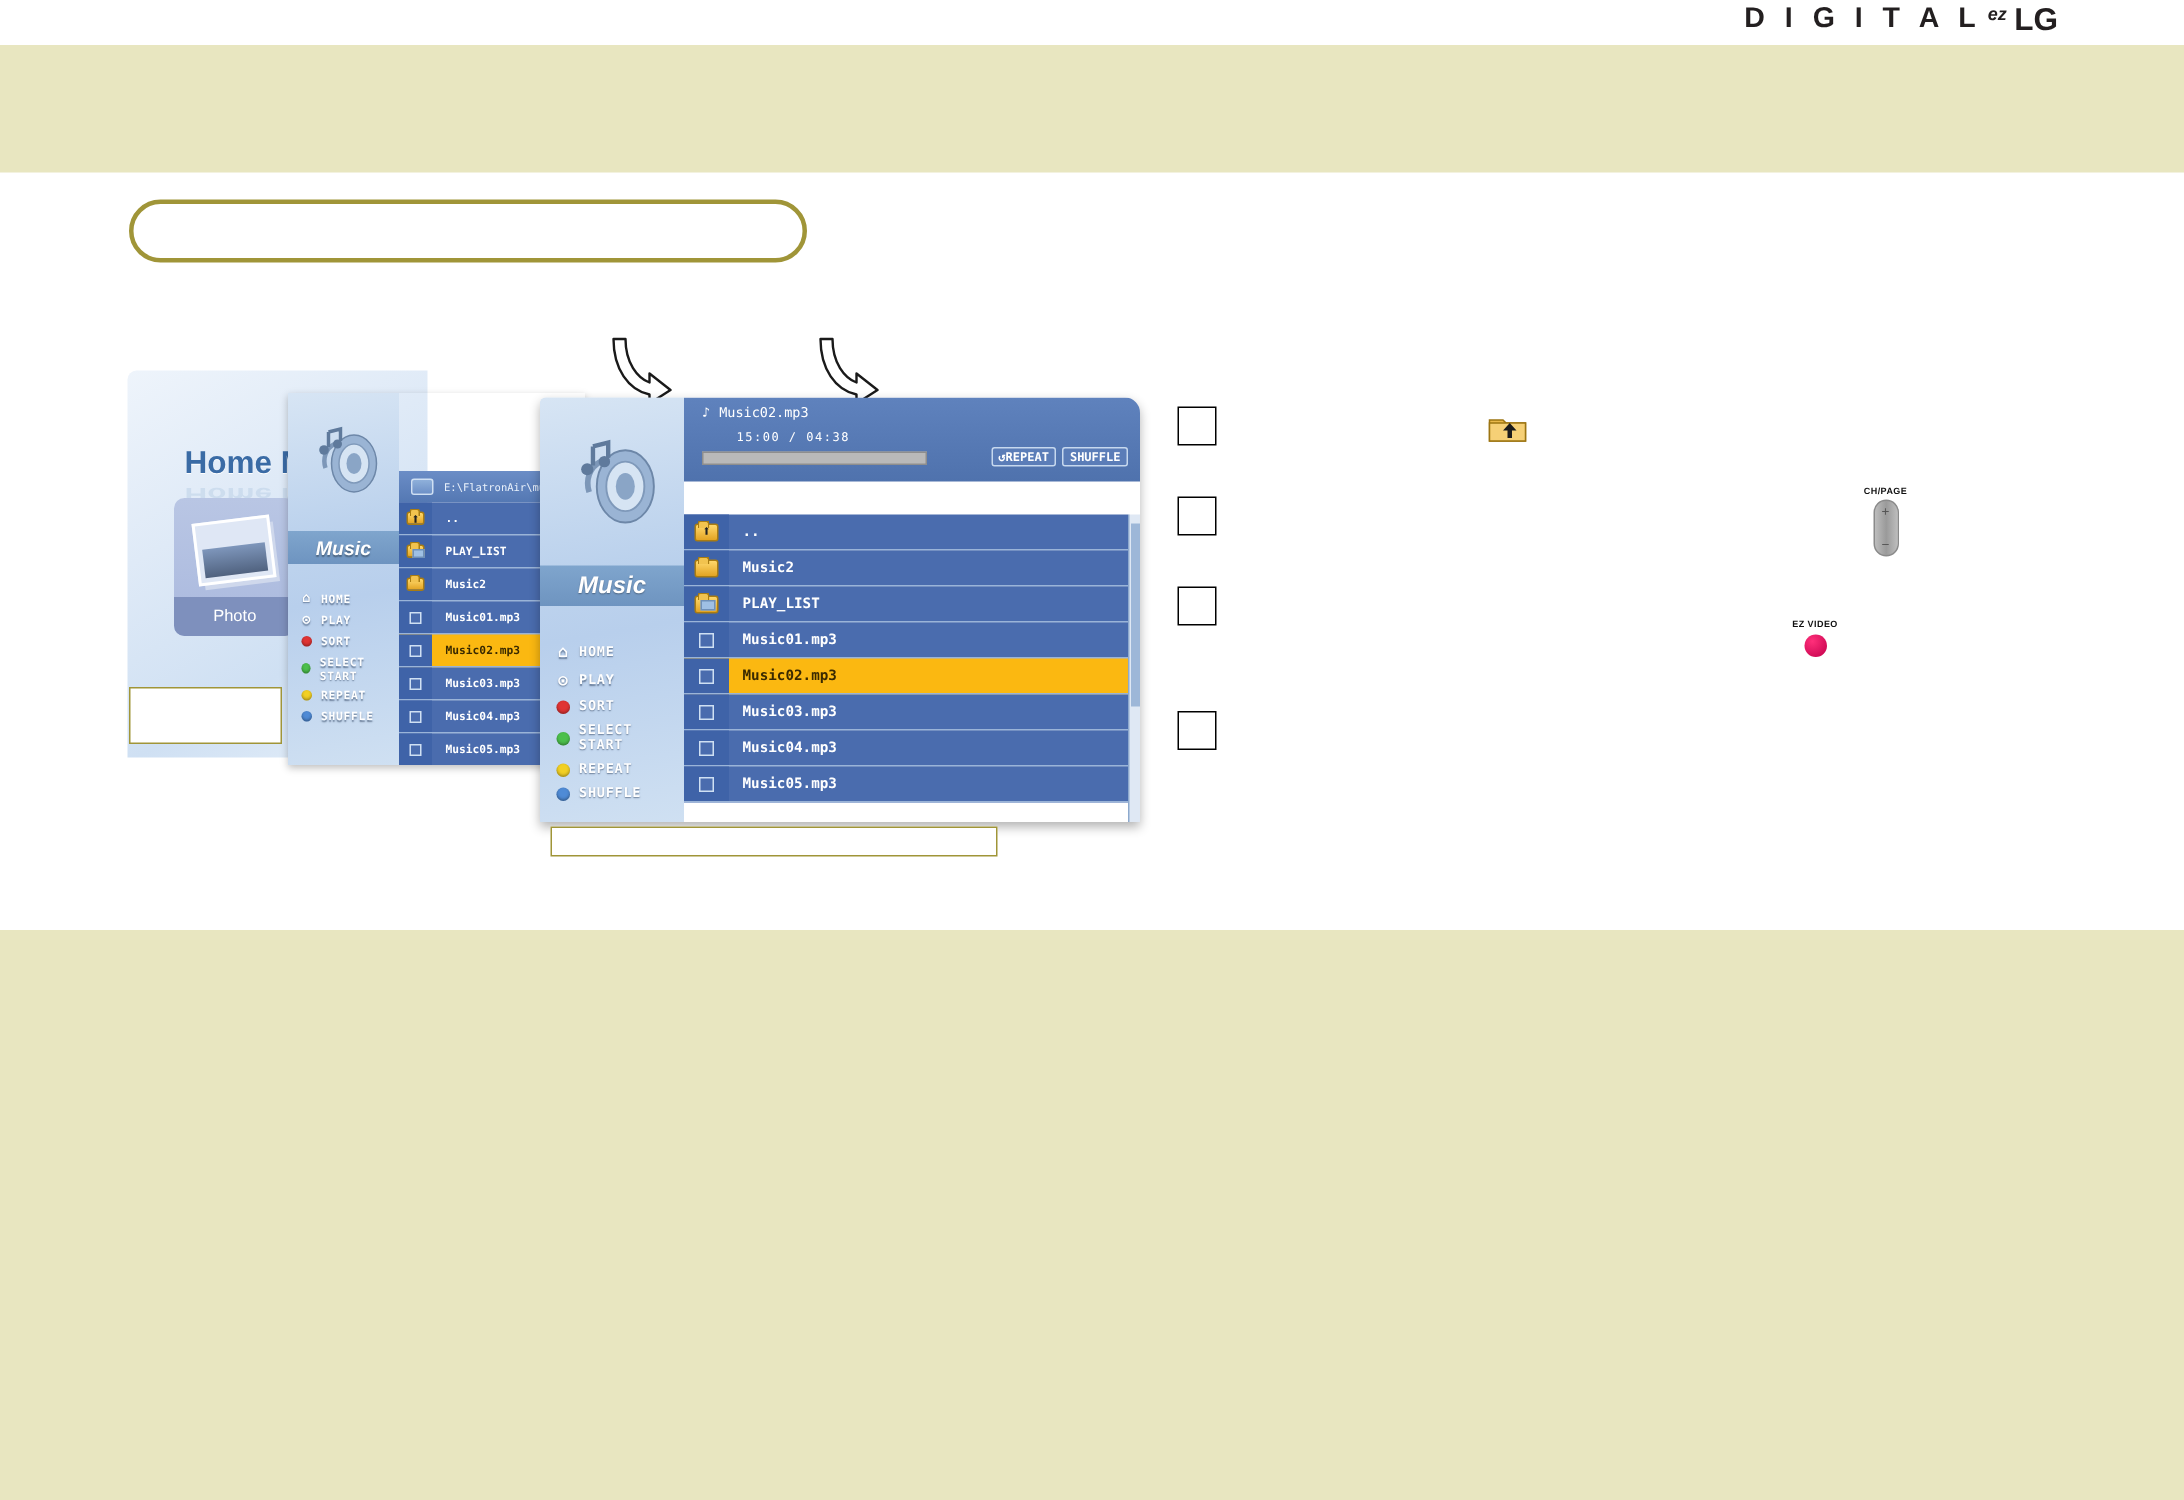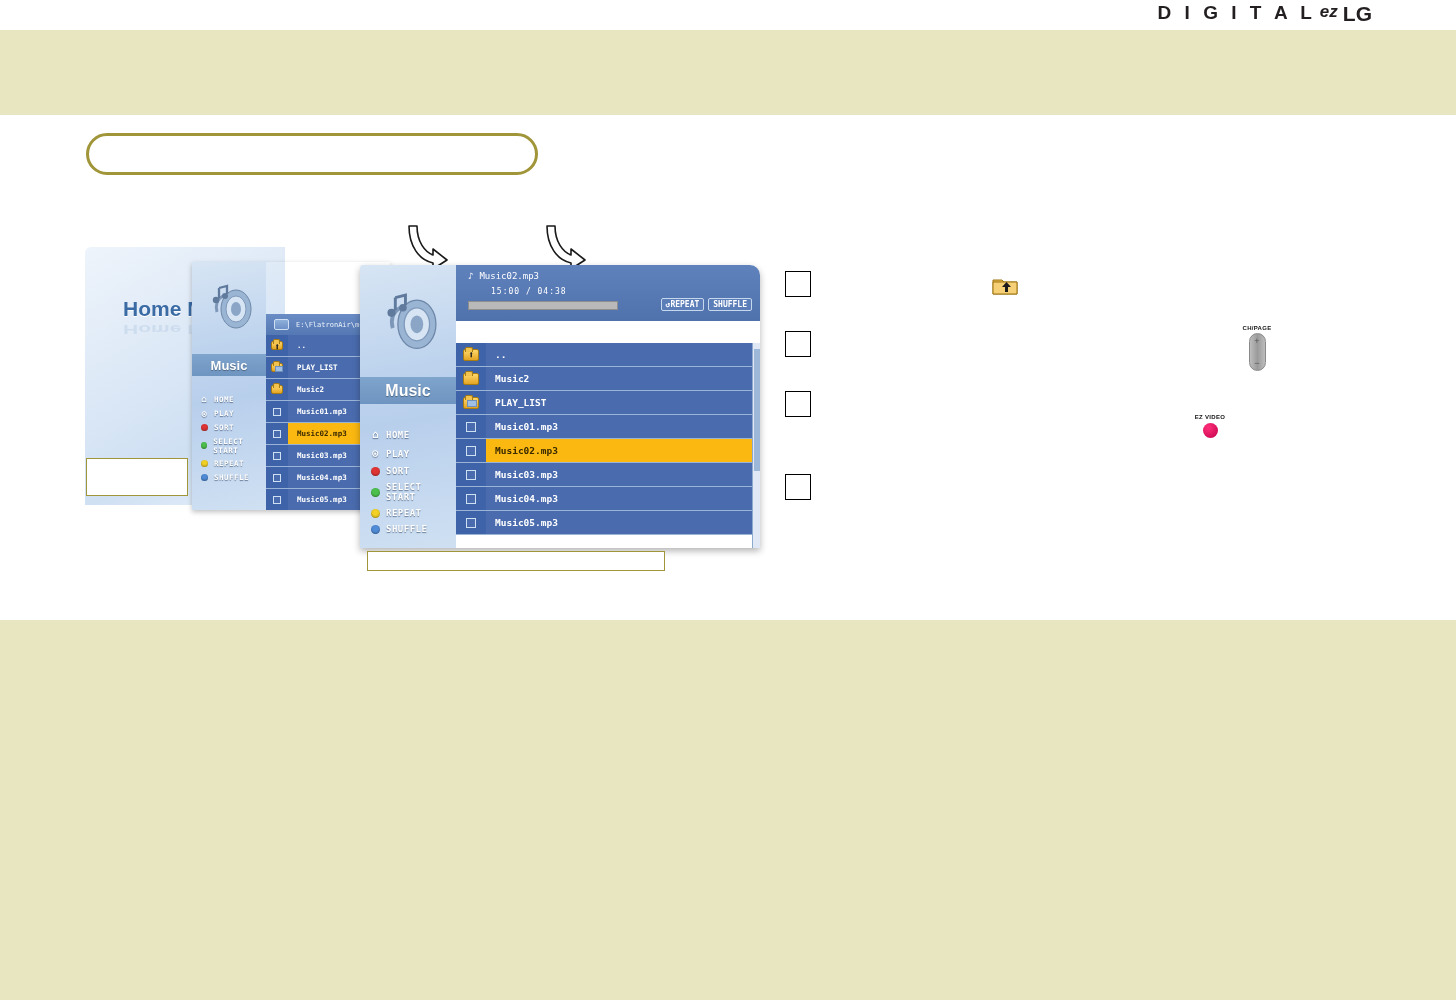--- a/index.html
+++ b/index.html
@@ -12,21 +12,21 @@
   #page { position: relative; width: 1456px; height: 1000px; background:#fff; }
 
   
   .brand {
     position:absolute; right:84px; top:2px;
     font-family:"Liberation Sans", sans-serif;
     font-size:19px; letter-spacing:3px; color:#231f20; font-weight:600;
     display:flex; align-items:flex-start; gap:2px;
   }
   .brand .digital { letter-spacing:4px; }
-  .brand .ez { font-style:italic; font-size:17px; letter-spacing:0; margin:0 3px 1px 2px;}
+  .brand .ez { font-style:italic; font-size:12px; letter-spacing:0; margin:0 3px 1px 2px;}
   .brand .lg { font-weight:800; letter-spacing:0px; font-size:21px; }
 
   .beige-band {
     position:absolute; left:0; top:30px; width:1456px; height:85px;
     background:#e8e6c0;
   }
 
   
   .title-pill {
     position:absolute; left:86px; top:133px; width:452px; height:42px;
@@ -86,20 +86,21 @@
     background:linear-gradient(170deg,#d7e5f4,#b9d0ec); }
   .spk {
     position:absolute; left:50%; top:22%; transform:translateX(-50%);
   }
   .music-tab {
     position:absolute; left:0; right:0;
     background:linear-gradient(180deg,#7fa5cd,#6e94c0);
     color:#fff; text-align:center; font-weight:bold;
     display:flex; align-items:center; justify-content:center;
     text-shadow:0 1px 1px rgba(0,0,0,.35);
+    font-style:italic;
   }
   .legend { position:absolute; left:0; right:0; }
   .leg-row {
     display:flex; align-items:center; gap:6px;
     color:#fff; font-weight:bold; letter-spacing:.5px;
     font-family:"DejaVu Sans Mono", monospace;
     text-shadow:0 1px 1px rgba(40,60,90,.6);
   }
   .dot { border-radius:50%; display:inline-block; box-shadow:inset 0 -1px 2px rgba(0,0,0,.35); }
 
@@ -220,20 +221,24 @@
   <svg class="arrow" style="left:403px; top:222px;" width="48" height="48" viewBox="0 0 48 48">
     <path d="M6 4 L14 4 C14 20 22 30 30 33 L30 27 L44 38 L30 47 L30 41 C16 38 6 24 6 4 Z" fill="#ffffff" stroke="#1a1a1a" stroke-width="1.6" stroke-linejoin="round"></path>
   </svg>
   <svg class="arrow" style="left:541px; top:222px;" width="48" height="48" viewBox="0 0 48 48">
     <path d="M6 4 L14 4 C14 20 22 30 30 33 L30 27 L44 38 L30 47 L30 41 C16 38 6 24 6 4 Z" fill="#ffffff" stroke="#1a1a1a" stroke-width="1.6" stroke-linejoin="round"></path>
   </svg>
 
   <div class="osd s1">
     <div class="hm-title-ghost">Home M</div>
     <div class="hm-title">Home M</div>
+    <div class="tile">
+      <div class="ph"></div>
+      <div class="cap">Photo</div>
+    </div>
   </div>
 
   <div class="osd s2">
     <div class="musicpanel" style="width:74px;">
       <div class="speaker-wrap" style="height:92px;">
         <svg class="spk" width="52" height="52" viewBox="0 0 52 52">
           <ellipse cx="33" cy="27" rx="15" ry="19" fill="#9ab4d4" stroke="#6d87a8"></ellipse>
           <ellipse cx="33" cy="27" rx="10" ry="13" fill="#d6e4f3" stroke="#7f99ba"></ellipse>
           <ellipse cx="33" cy="27" rx="5" ry="7" fill="#8aa5c6"></ellipse>
           <path d="M20 14 C14 17 12 24 14 30" stroke="#7d97b8" stroke-width="3" fill="none"></path>

